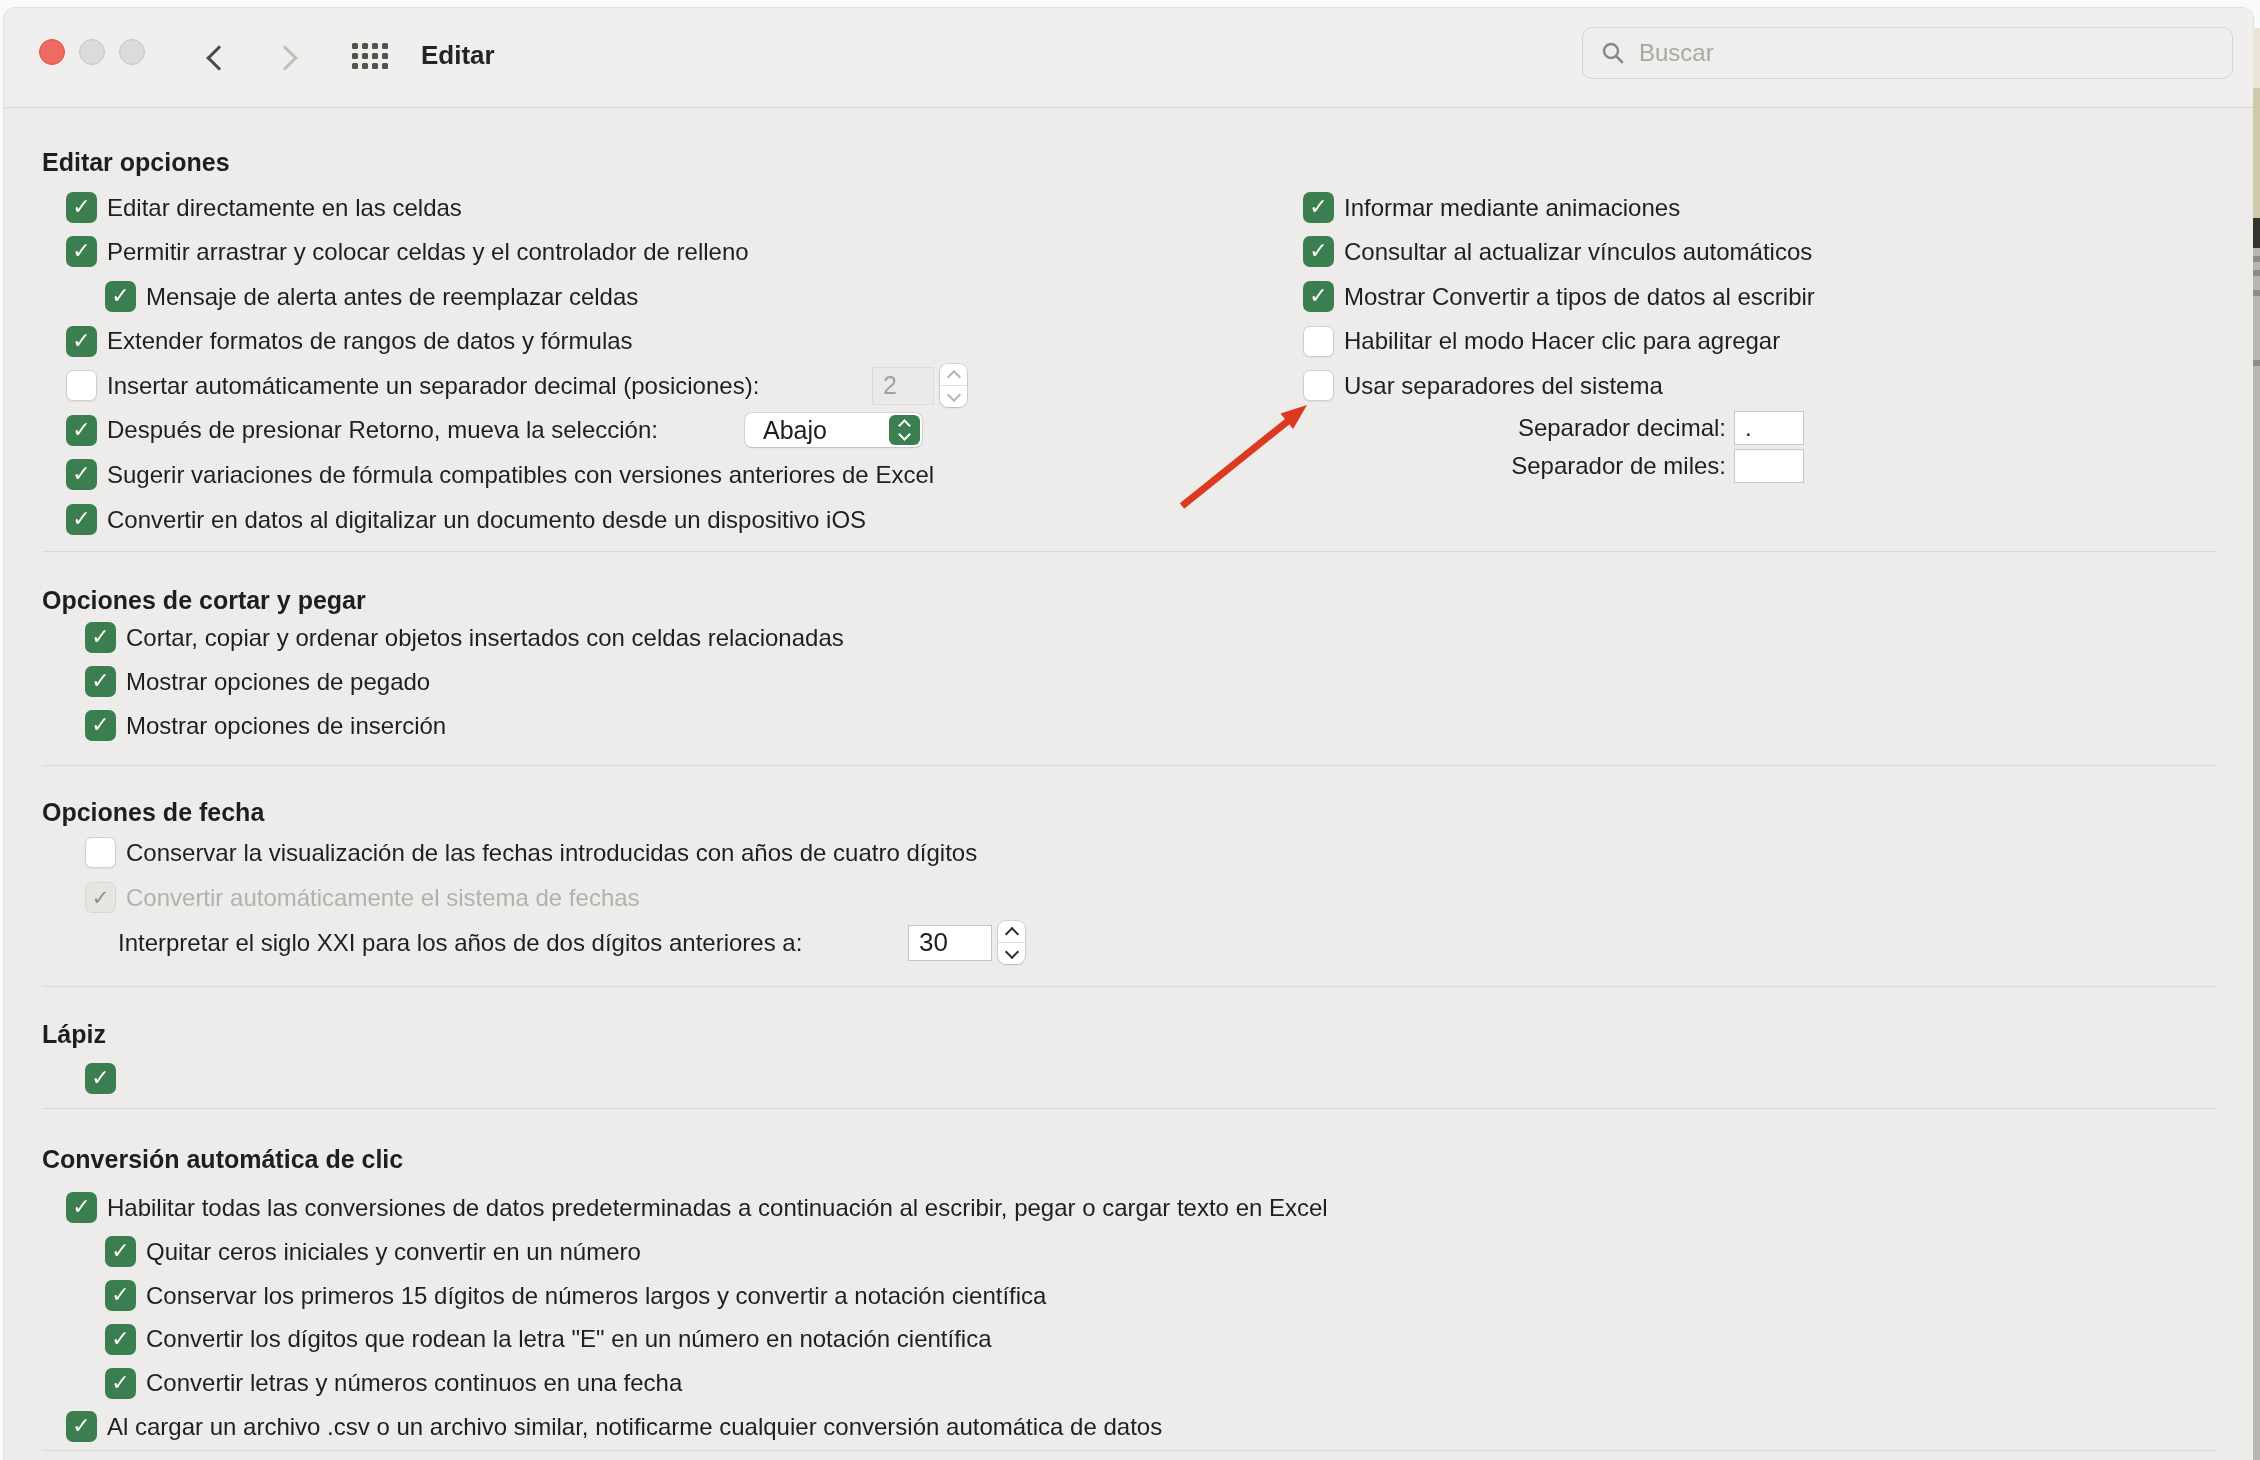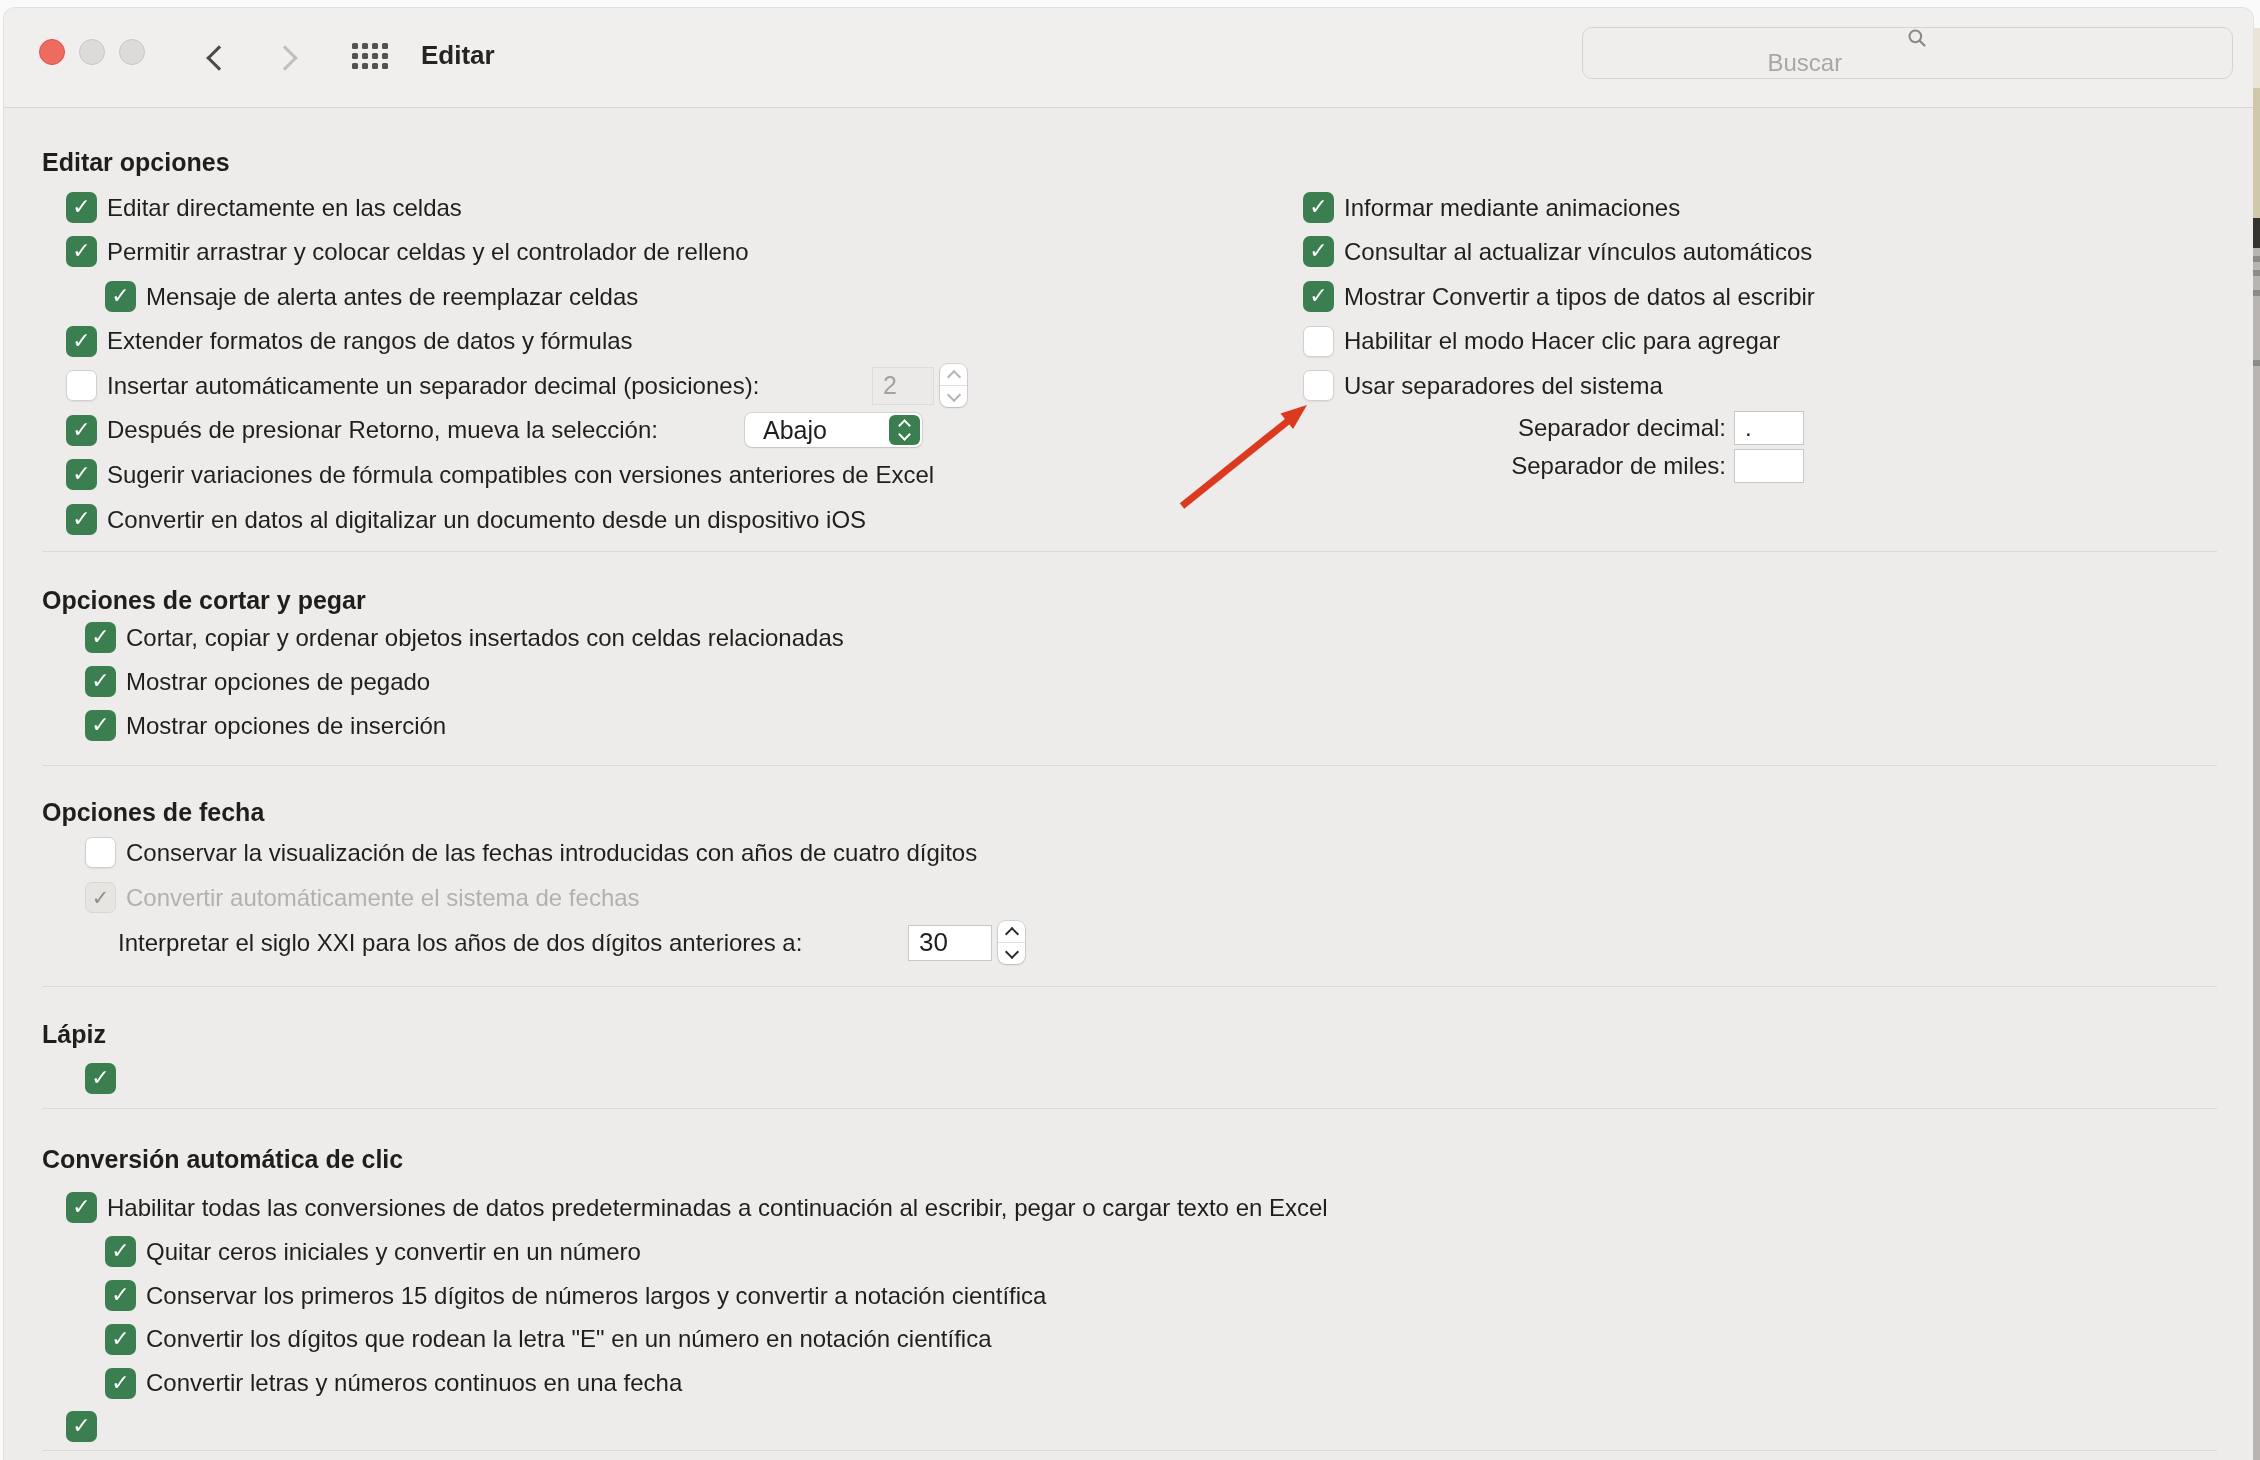--- a/index.html
+++ b/index.html
@@ -29,21 +29,21 @@
   .navbtn.fwd{left:268px;color:#c1bfbb;}
   .navchev{display:inline-block;width:15px;height:15px;border:solid currentColor;border-width:3.5px 3.5px 0 0;}
   .navchev.left{transform:rotate(-135deg);margin-left:6px;}
   .navchev.right{transform:rotate(45deg);margin-right:6px;}
   .gridicon{position:absolute;left:348px;top:35px;display:grid;grid-template-columns:repeat(4,6px);grid-template-rows:repeat(3,6px);gap:4px;}
   .gridicon i{background:#54524f;border-radius:1.5px;}
   .wintitle{position:absolute;left:417px;top:32px;font-size:26px;font-weight:bold;color:#262422;}
   .searchbox{
     position:absolute;left:1578px;top:19px;width:651px;height:52px;box-sizing:border-box;
     border:1.5px solid #d5d2cf;border-radius:10px;background:#f0eeec;
-    display:flex;align-items:center;padding-left:18px;flex-direction:column;
+    display:flex;align-items:center;padding-left:18px;
   }
   .searchbox input{
     border:none;outline:none;background:transparent;flex:1;
     font-family:inherit;font-size:24px;color:#444;margin-left:12px;
   }
   .searchbox input::placeholder{color:#a9a7a4;}
   
   .heading{position:absolute;left:38px;font-size:25px;font-weight:bold;color:#1f1e1c;white-space:nowrap;}
   .divider{position:absolute;left:38px;right:36px;height:1px;background:#dbd8d5;}
   .col{position:absolute;display:flex;flex-direction:column;}
@@ -351,20 +351,21 @@
     <div class="row h43 ind">
       <span class="cb on">
           <span class="tick">✓</span>
         </span>
       <span class="lbl">Convertir letras y números continuos en una fecha</span>
     </div>
     <div class="row h43">
       <span class="cb on">
           <span class="tick">✓</span>
         </span>
+      <span class="lbl">Al cargar un archivo .csv o un archivo similar, notificarme cualquier conversión automática de datos</span>
     </div>
   </div>
 
   <div class="divider" style="top:1442px;"></div>
 </div>
 
 <div class="edge">
   <i style="top:0;height:60px;background:#e9e4d6;"></i>
   <i style="top:60px;height:130px;background:#d0c8ab;"></i>
   <i style="top:190px;height:30px;background:#343330;"></i>

